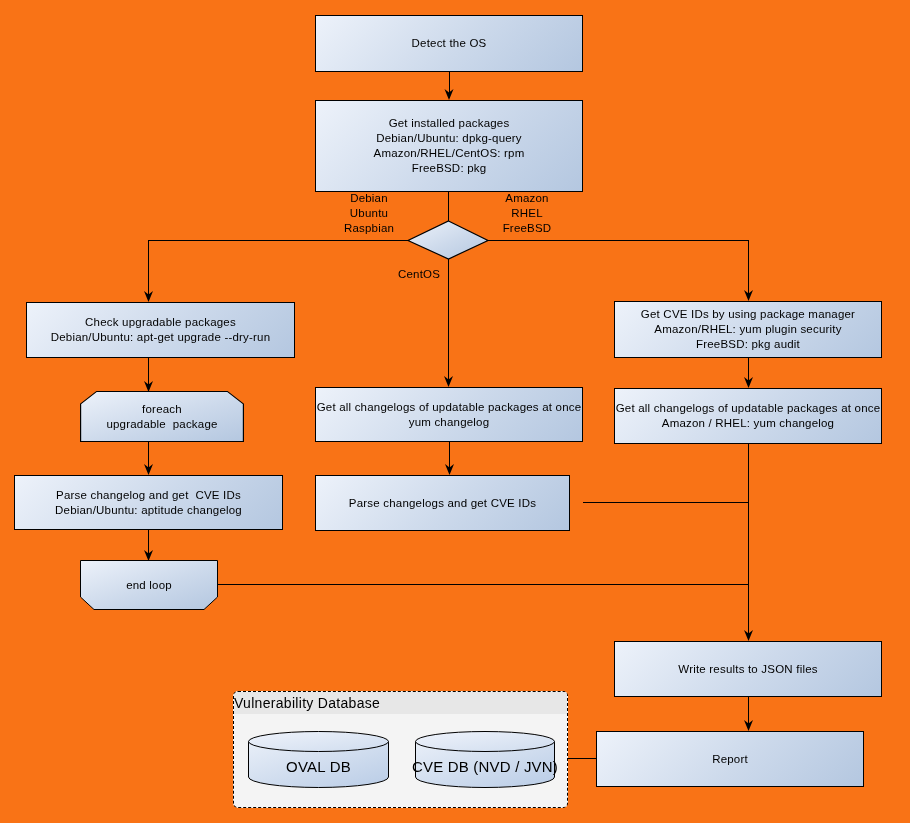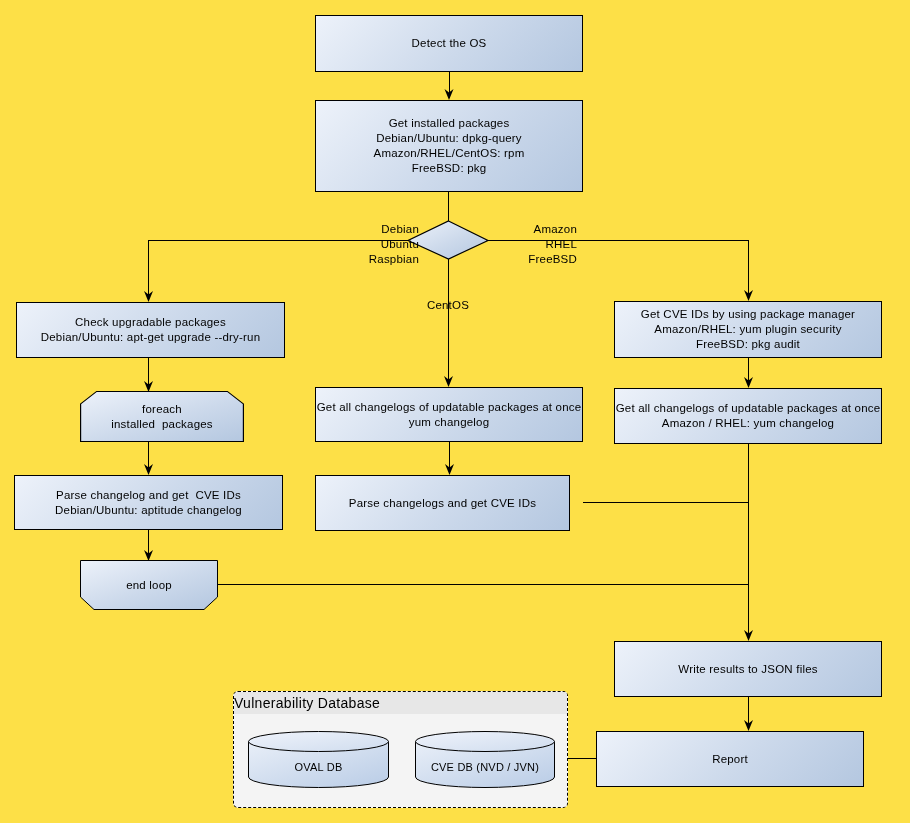--- a/index.html
+++ b/index.html
@@ -1,51 +1,51 @@
 <!DOCTYPE html>
 <html style="--node-fill-light: #edf2fa; --node-fill-dark: #b4c7e0; --border: #000000; --db-header: #e7e7e7; --db-body: #f4f4f4;"><head>
 <meta charset="utf-8">
 <style>
   html,body{margin:0;padding:0;background:#ffffff;}
   #canvas{
-    position:relative;width:910px;height:823px;background:#fde047;overflow:hidden;
+    position:relative;width:910px;height:823px;background:#f97316;overflow:hidden;
     font-family:"Liberation Sans", sans-serif;color:#000;
   }
   #connectors{position:absolute;left:0;top:0;width:910px;height:823px;}
   .box{
     position:absolute;display:flex;flex-direction:column;justify-content:center;align-items:center;
     background:linear-gradient(135deg, var(--node-fill-light,#edf2fa) 0%, #ccd9eb 55%, var(--node-fill-dark,#b4c7e0) 100%);
     border:1px solid var(--border,#000);box-sizing:border-box;overflow:visible;
   }
   .line{
     font-size:11.5px;line-height:15px;letter-spacing:0.2px;white-space:pre;text-align:center;flex:0 0 auto;
   }
   .loop{position:absolute;}
   .loop .shape{position:absolute;left:0;top:0;width:100%;height:100%;}
   .loop .labels{
     position:absolute;left:0;top:0;right:0;bottom:0;display:flex;flex-direction:column;
     justify-content:center;align-items:center;
   }
   .branch-label{
-    position:absolute;display:flex;flex-direction:column;align-items:flex-end;margin-top:31px;
+    position:absolute;display:flex;flex-direction:column;align-items:center;
   }
   .db-container{
     position:absolute;left:233px;top:691px;width:335px;height:117px;box-sizing:border-box;
     border:1px dashed var(--border,#000);border-radius:5px;background:var(--db-body,#f4f4f4);overflow:hidden;
   }
   .db-header{
     position:absolute;left:0;top:0;right:0;height:22px;background:var(--db-header,#e7e7e7);
     display:flex;align-items:center;justify-content:flex-start;padding-right:9px;box-sizing:border-box;
   }
   .db-title{font-size:14px;letter-spacing:0.3px;}
   .cylinder{position:absolute;}
   .cylinder svg{position:absolute;left:0;top:0;width:100%;height:100%;overflow:visible;}
   .cyl-label{
     position:absolute;left:0;right:0;top:14px;bottom:0;display:flex;align-items:center;justify-content:center;
-    font-size:11px;letter-spacing:0.2px;white-space:pre;
+    font-size:15px;letter-spacing:0.2px;white-space:pre;
   }
 </style>
 </head>
 <body>
 
 <div id="canvas">
 
   <svg width="0" height="0" style="position:absolute" aria-hidden="true">
     <defs>
       <linearGradient id="nodeGrad" x1="0" y1="0" x2="1" y2="1">
@@ -102,32 +102,32 @@
     <div class="line">Detect the OS</div>
   </div>
 
   <div class="box" style="left:315px;top:100px;width:268px;height:92px">
     <div class="line">Get installed packages</div>
     <div class="line">Debian/Ubuntu: dpkg-query</div>
     <div class="line">Amazon/RHEL/CentOS: rpm</div>
     <div class="line">FreeBSD: pkg</div>
   </div>
 
-  <div class="box" style="left:16px;top:302px;width:269px;height:56px">
+  <div class="box" style="left:26px;top:302px;width:269px;height:56px">
     <div class="line">Check upgradable packages</div>
     <div class="line">Debian/Ubuntu: apt-get upgrade --dry-run</div>
   </div>
 
   <div class="loop" style="left:80px;top:391px;width:164px;height:51px">
     <svg class="shape" viewBox="0 0 138 51" preserveAspectRatio="none">
       <polygon points="14,0.5 124,0.5 137.5,13 137.5,50.5 0.5,50.5 0.5,13" fill="url(#nodeGrad)" stroke="#000" stroke-width="1"></polygon>
     </svg>
     <div class="labels">
       <div class="line">foreach</div>
-      <div class="line">installed  packages</div>
+      <div class="line">upgradable  package</div>
     </div>
   </div>
 
   <div class="box" style="left:14px;top:475px;width:269px;height:55px">
     <div class="line">Parse changelog and get  CVE IDs</div>
     <div class="line">Debian/Ubuntu: aptitude changelog</div>
   </div>
 
   <div class="loop" style="left:80px;top:560px;width:138px;height:50px">
     <svg class="shape" viewBox="0 0 138 50" preserveAspectRatio="none">

